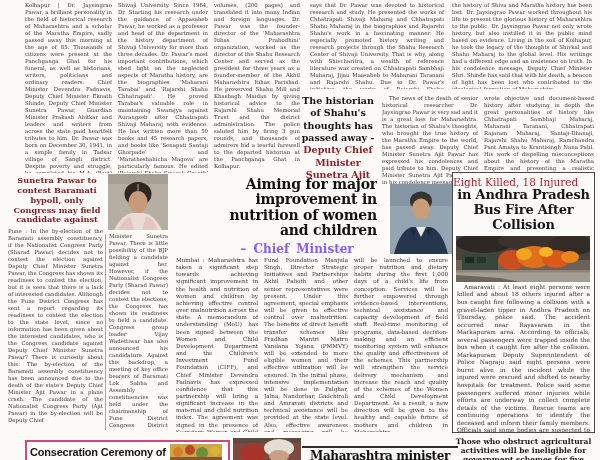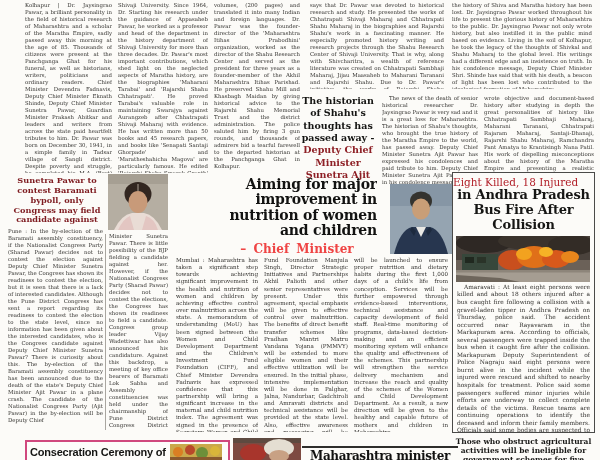--- a/index.html
+++ b/index.html
@@ -7,21 +7,21 @@
   .page{position:relative;width:600px;height:460px;background:#fcfbf8;
         font-family:"DejaVu Serif",serif;color:#2b2a28}
   .abs{position:absolute;overflow:hidden}
   .jt{font-size:5.6px;line-height:1.28;text-align:justify;color:#33322f;word-spacing:.4px}
   .jt-sm{font-size:5.4px;line-height:1.3;text-align:justify;color:#33322f}
   .ind{text-indent:7px}
   .subhead{font-weight:bold;font-size:9.5px;line-height:1.3;text-align:center;color:#151513}
   .subhead .attrib{color:#8e2026}
   .maroon-head{font-weight:bold;font-size:8.2px;line-height:1.2;text-align:center;color:#7e1b20}
   .nut-head{font-weight:bold;font-size:14px;line-height:1.1;text-align:right;color:#121211;letter-spacing:-.2px}
-  .nut-byline{font-weight:bold;font-size:12px;text-align:center;color:#ef4444;word-spacing:3px;margin-top:3px}
+  .nut-byline{font-weight:bold;font-size:12px;text-align:center;color:#8b5cf6;word-spacing:3px;margin-top:3px}
   .bus-box{border:1.4px solid #4a4a48;background:#fcfbf8}
   .bus-h1{font-weight:normal;font-size:10.5px;line-height:1.15;text-align:left;color:#b2212a;margin-top:3px}
   .bus-h2{font-weight:bold;font-size:13px;line-height:1.15;text-align:center;color:#161614;letter-spacing:-.2px}
   .vrule{background:#a9a6a0}
   .consec{border:2px solid #d0487e;background:#fdfcfa;display:flex;align-items:center;
           gap:4px;padding:1px 3px;overflow:hidden}
   .consec-txt{font-family:"Liberation Sans",sans-serif;font-weight:bold;font-size:11px;
               letter-spacing:-.2px;color:#141412;white-space:nowrap}
   .zhead{font-weight:bold;font-size:12px;line-height:1.08;text-align:center;color:#121211;letter-spacing:-.4px}
   .zhead div{white-space:nowrap}

